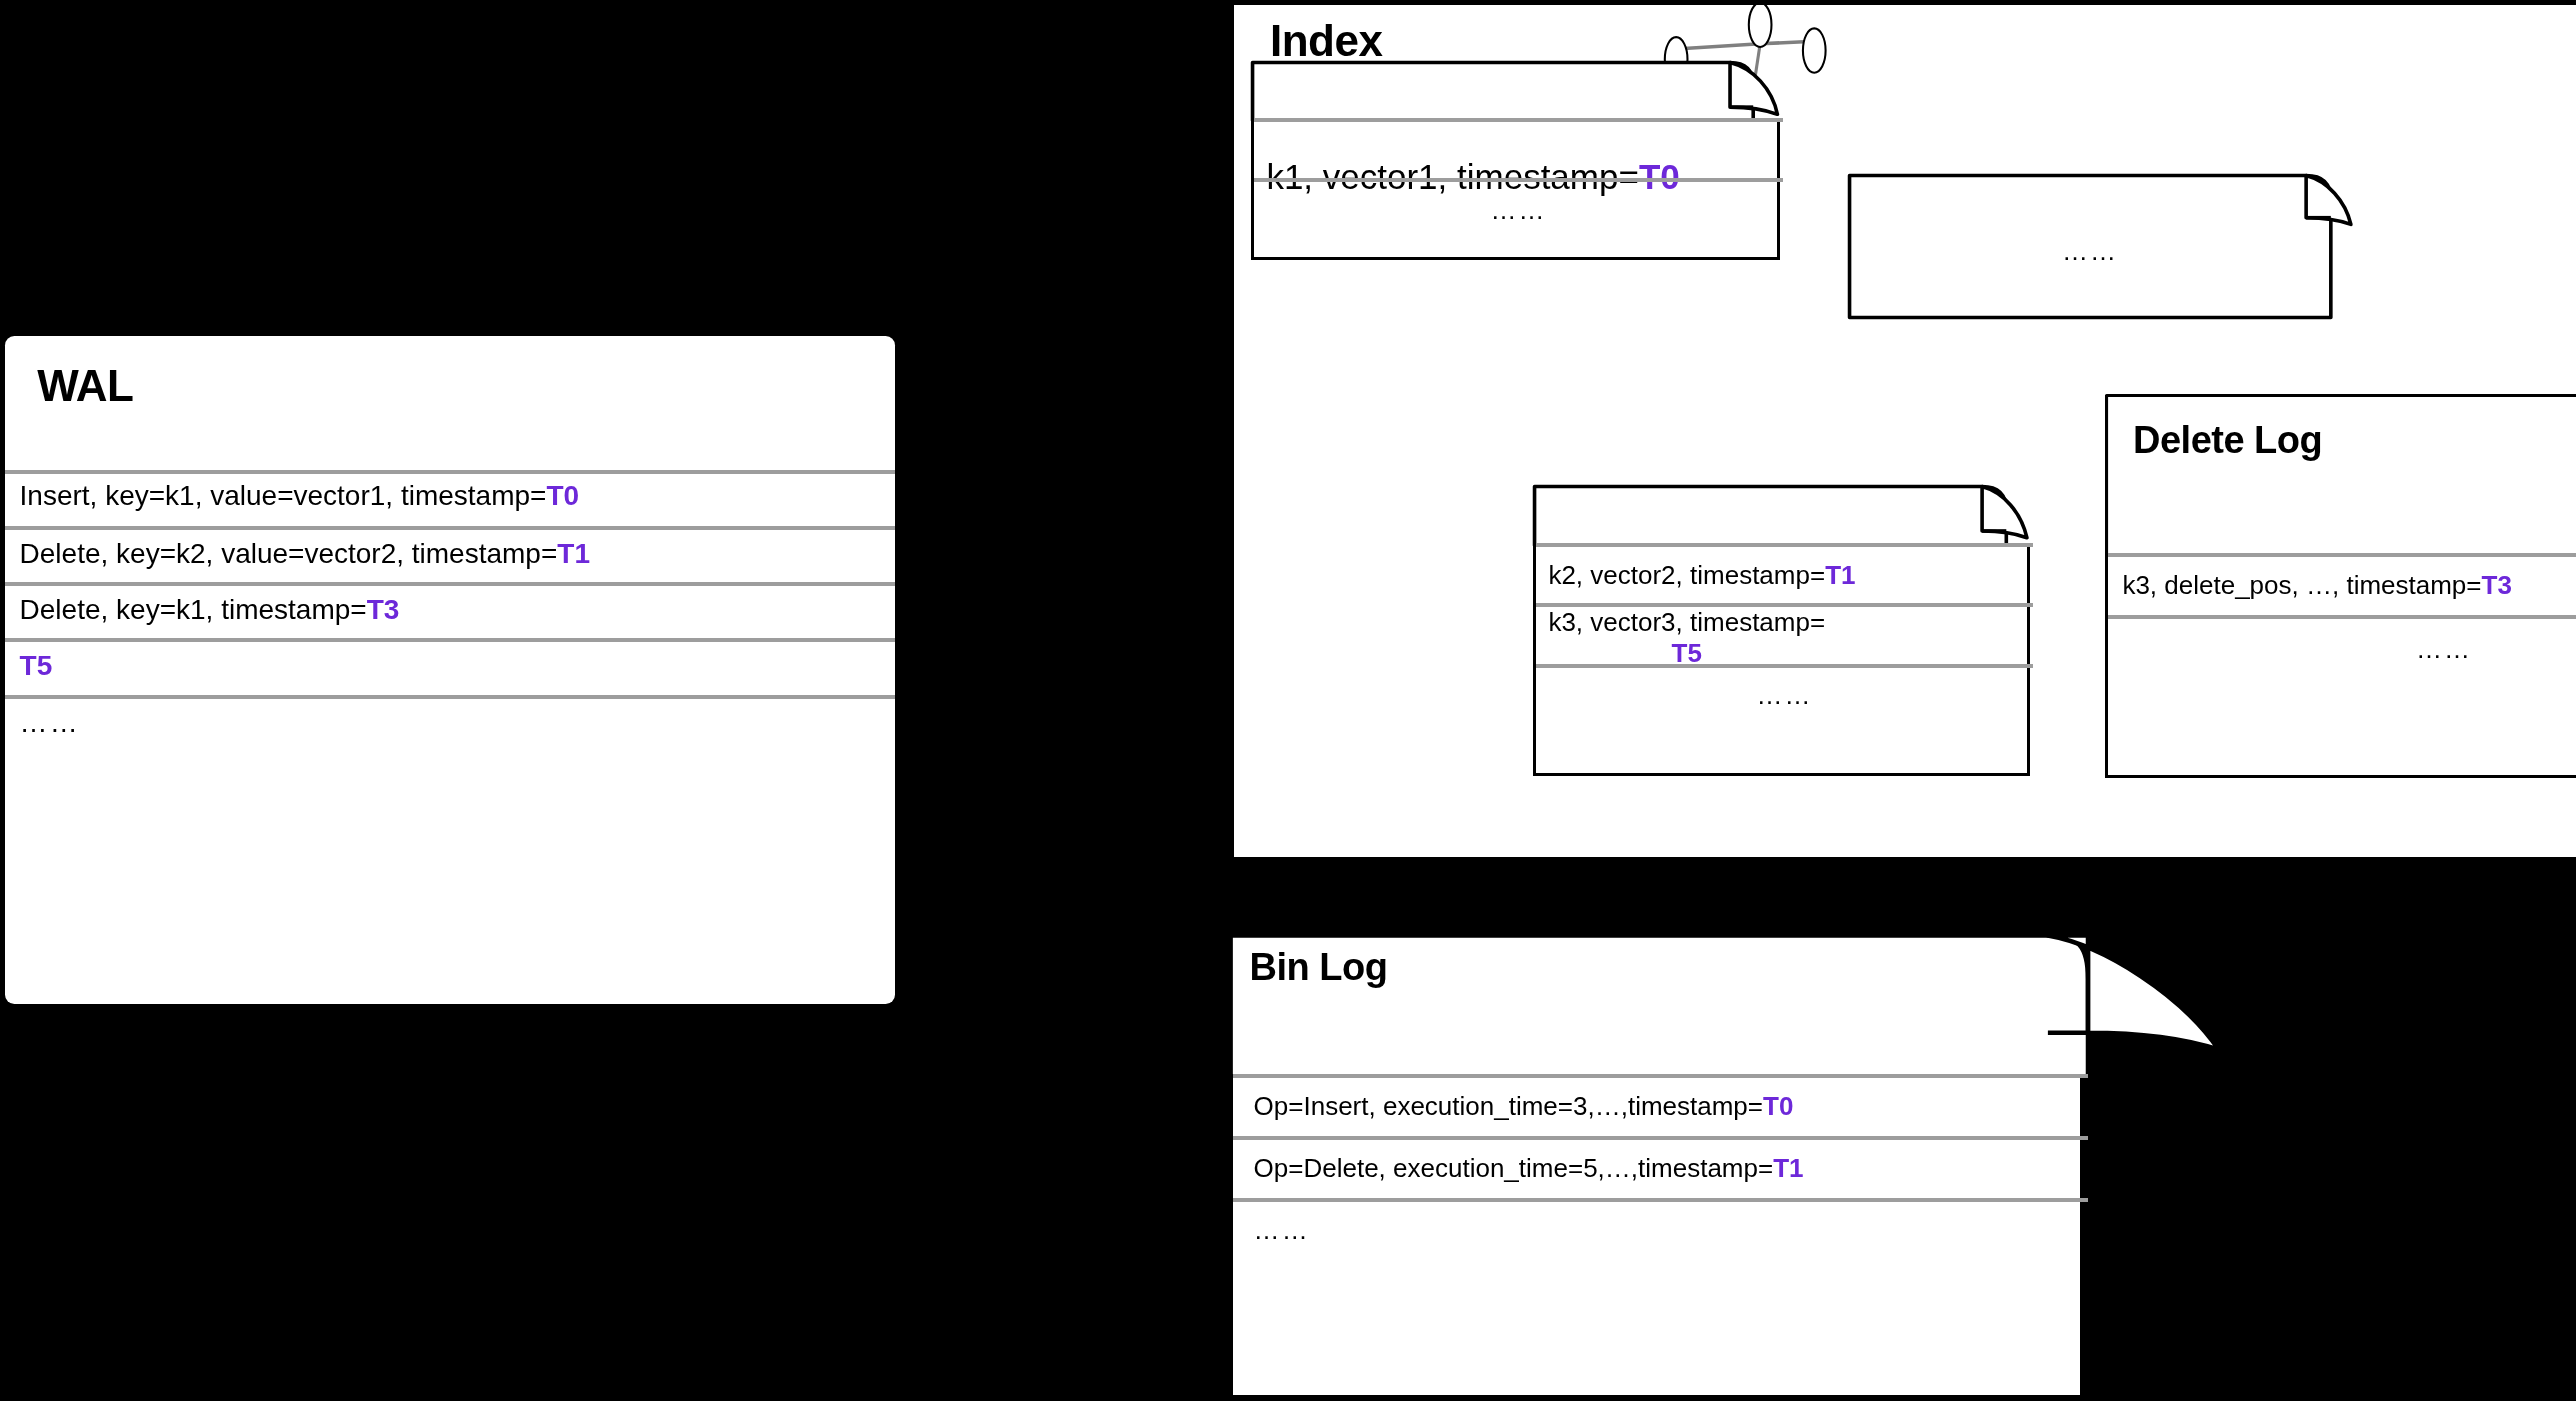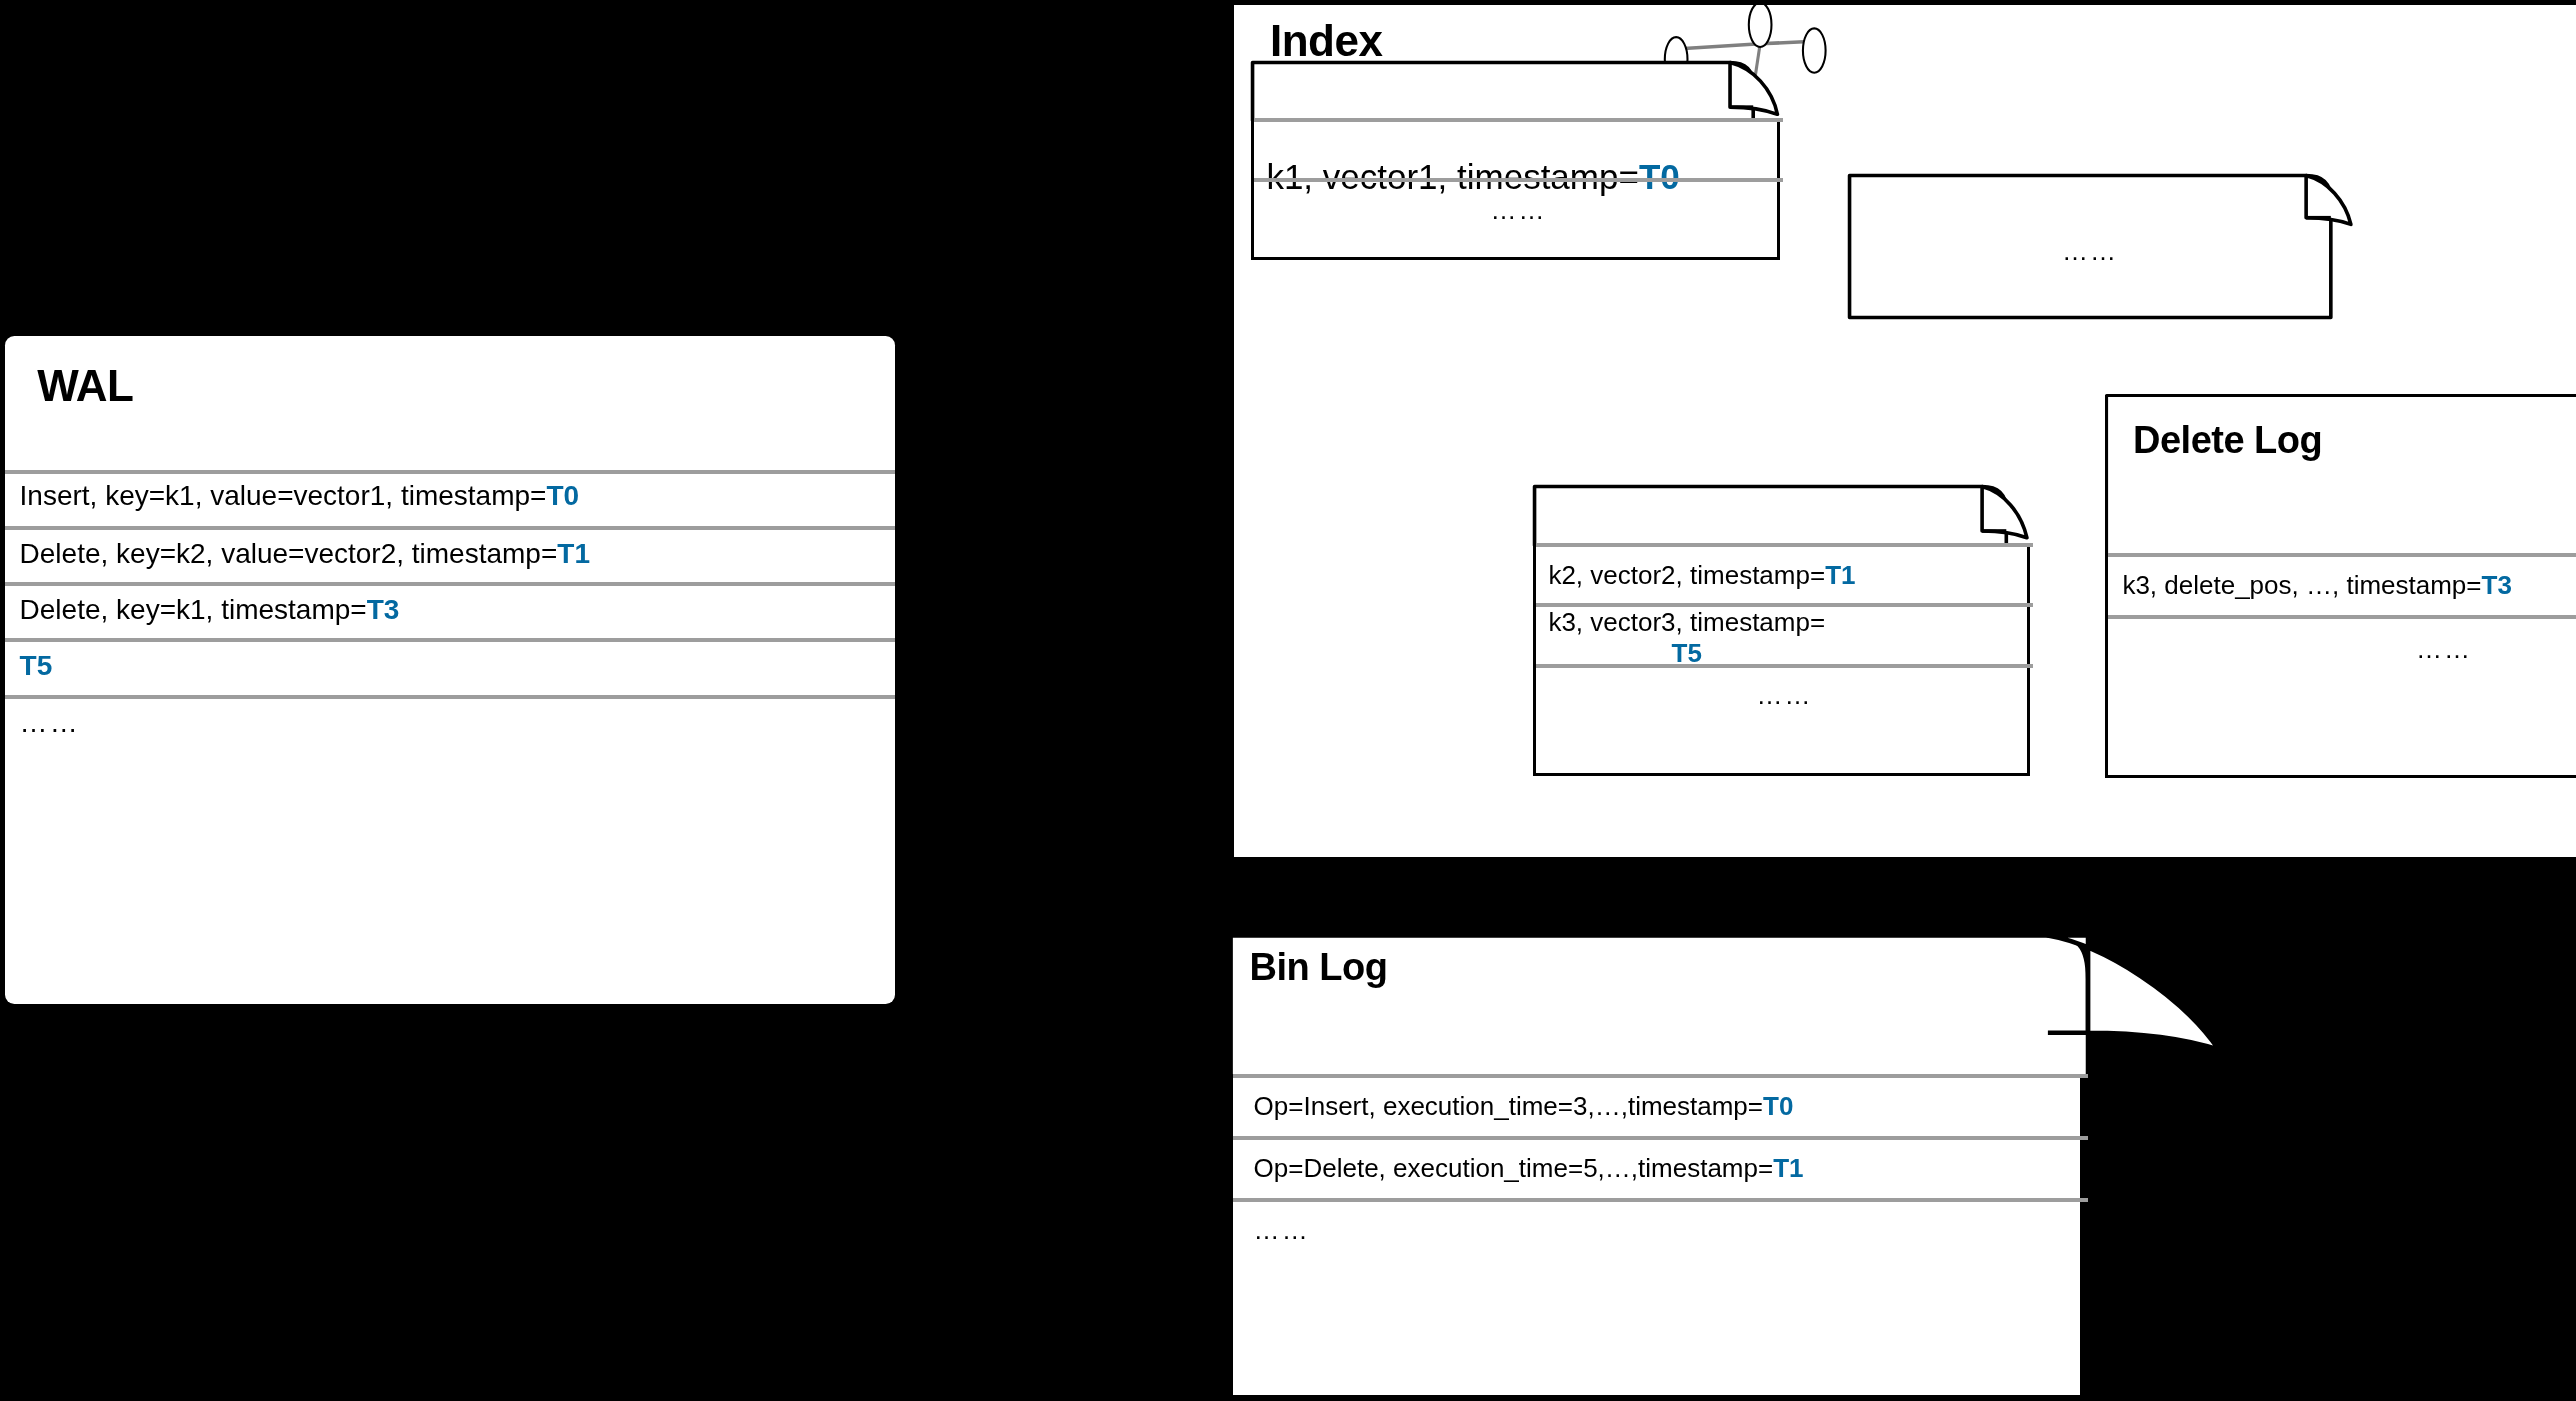--- a/index.html
+++ b/index.html
@@ -9,21 +9,21 @@
   .wal-panel{left:5.2px;top:336px;width:890px;height:668px;border-radius:9.3px;text-decoration:underline;}
   .index-panel{left:1234px;top:5.2px;width:1580px;height:852px;}
   .title{position:absolute;font-weight:bold;color:#000;letter-spacing:-0.5px;
          font-family:"Liberation Sans","DejaVu Sans",sans-serif;}
   .wal-title{left:32px;top:25px;font-size:44px;}
   .index-title{left:36px;top:11.3px;font-size:44px;}
   .row{position:absolute;left:0;right:0;display:flex;align-items:center;
        box-sizing:border-box;color:#000;}
   .rowline{position:absolute;left:0;right:0;height:3.6px;background:#9d9d9d;}
   .wal-row{font-size:28px;padding-left:14.4px;}
-  .ts{color:#0369a1;font-weight:bold;}
+  .ts{color:#6d28d9;font-weight:bold;}
   .ell{letter-spacing:2.1px;font-size:28px;color:#000;}
   
   .doc{position:absolute;}
   .doc svg{position:absolute;left:0;top:0;overflow:visible;}
   .card-row{position:absolute;display:flex;align-items:center;color:#000;}
   .sep{position:absolute;height:3.6px;background:#9d9d9d;}
   .tree{position:absolute;left:0;top:0;}
   .cardtitle{position:absolute;font-weight:bold;font-size:38px;color:#000;letter-spacing:-0.5px;}
 </style>
 </head>

